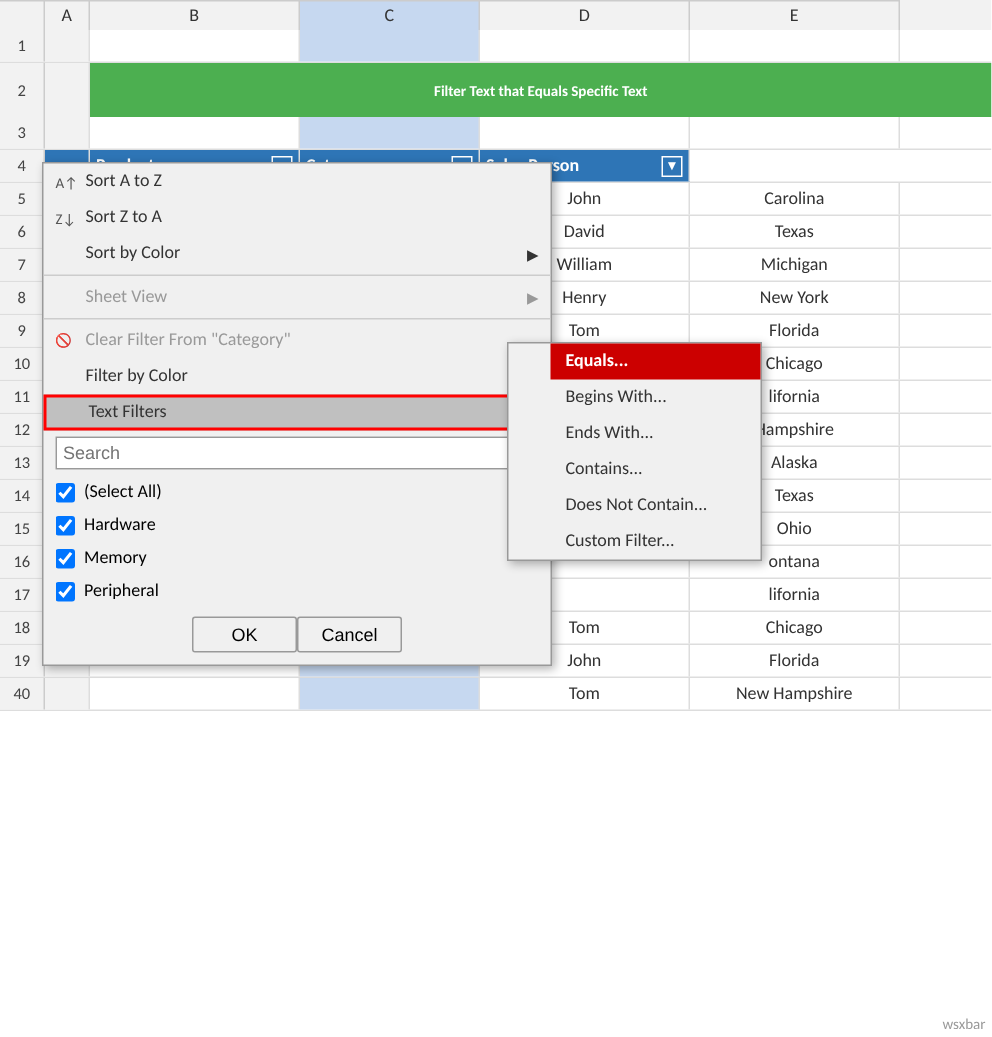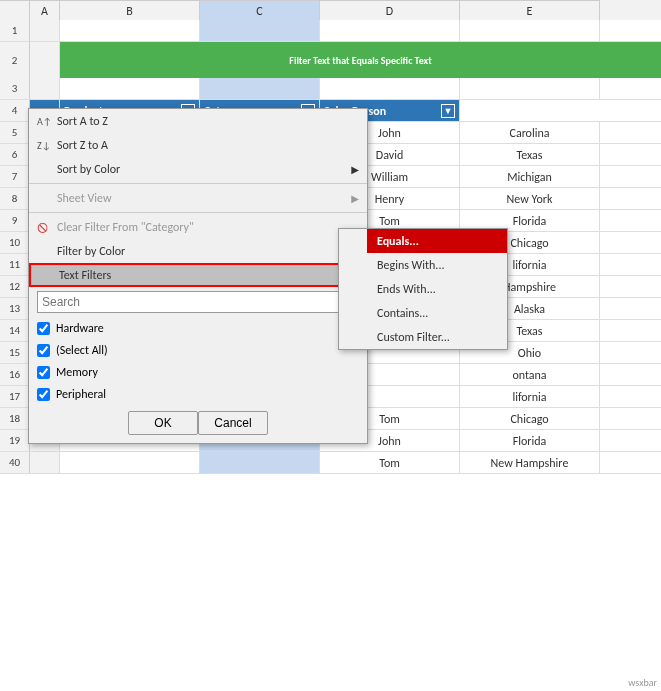--- a/index.html
+++ b/index.html
@@ -489,42 +489,43 @@
       <span class="icon" style="width:20px;"></span>
       <span>Text Filters</span>
       <span class="arrow">▶</span>
     </div>
     <div class="search-box">
       <input class="search-input" type="text" placeholder="Search" style="">
       <span class="search-icon-btn">🔍</span>
     </div>
     <div class="checkbox-item">
       <input type="checkbox" checked="" style=""> 
-        <span>Hardware</span>
+        <span>(Select All)</span>
     </div>
     <div class="checkbox-item">
       <input type="checkbox" checked="" style=""> 
-        <span>(Select All)</span>
+        <span>Hardware</span>
     </div>
     <div class="checkbox-item">
       <input type="checkbox" checked="" style=""> 
         <span>Memory</span>
     </div>
     <div class="checkbox-item">
       <input type="checkbox" checked="" style=""> 
         <span>Peripheral</span>
     </div>
     <div class="menu-buttons">
       <button class="menu-btn">OK</button>
       <button class="menu-btn">Cancel</button>
     </div>
   </div>
 
   <div class="submenu">
     <div class="submenu-item highlighted">Equals...</div>
     <div class="submenu-item">Begins With...</div>
     <div class="submenu-item">Ends With...</div>
     <div class="submenu-item">Contains...</div>
+    <div class="submenu-item">Does Not Contain...</div>
     <div class="submenu-item">Custom Filter...</div>
   </div>
 
   <div class="watermark">wsxbar</div>
 </div>
 
 </body></html>

